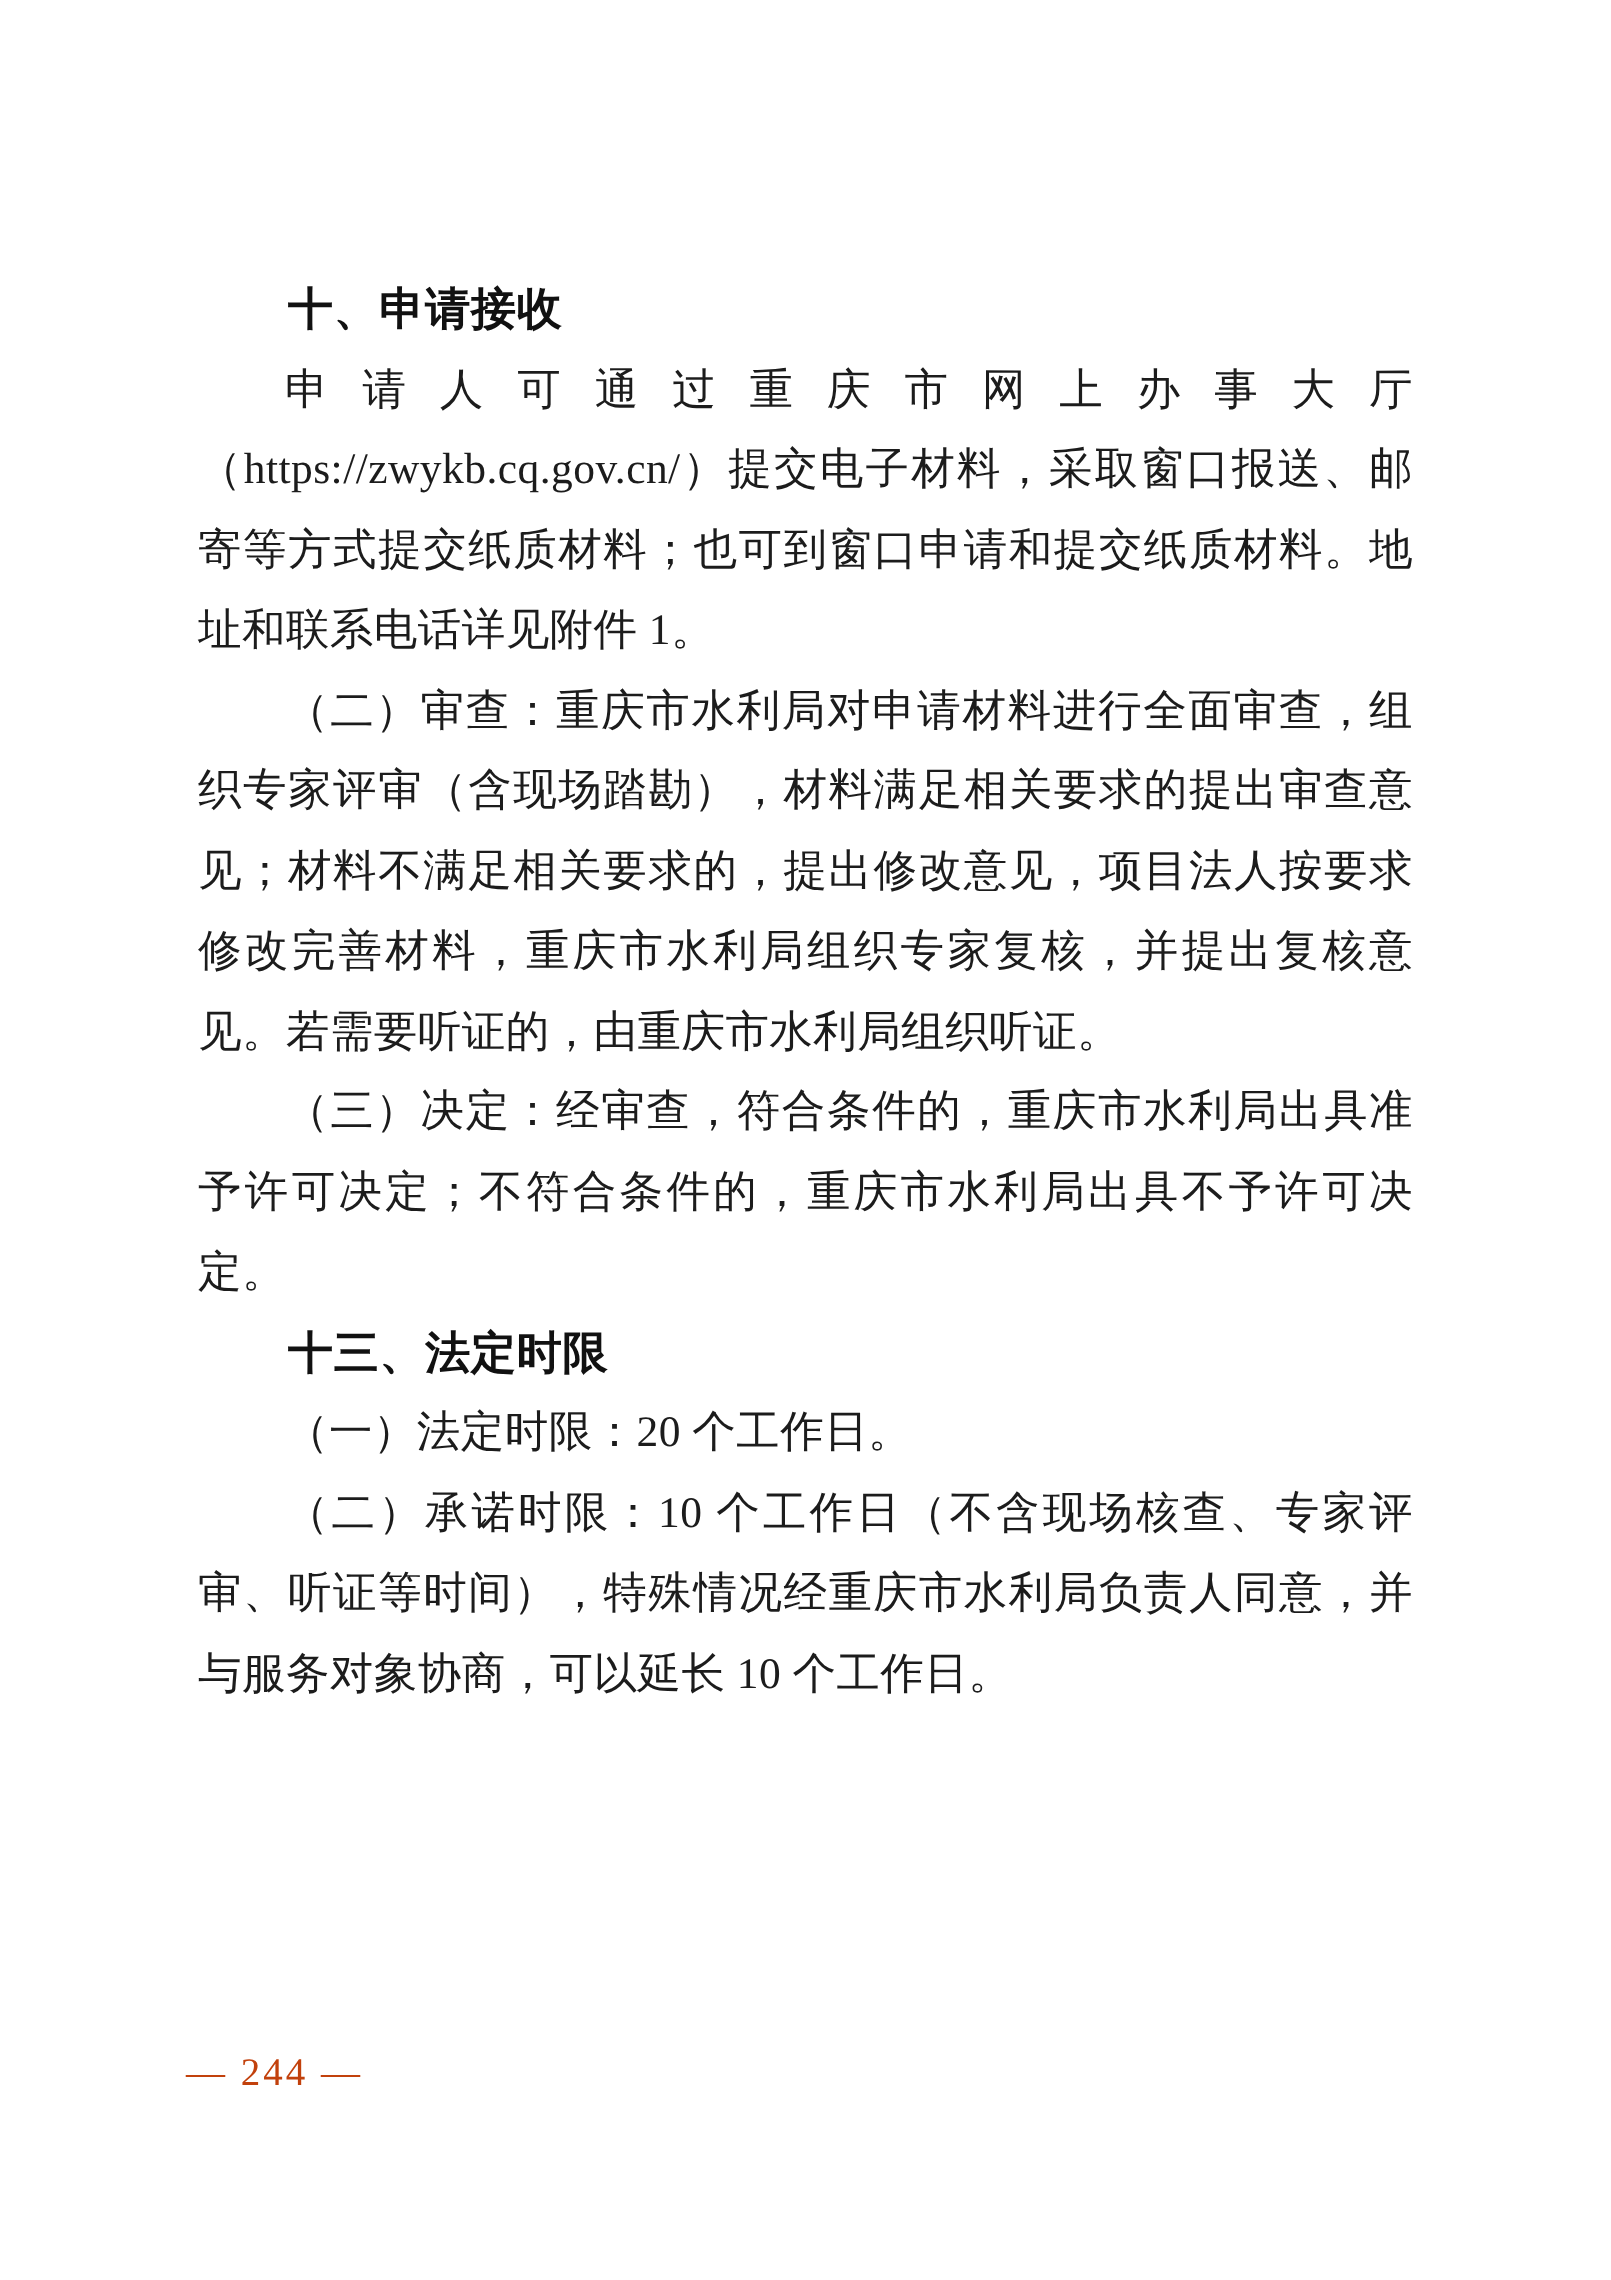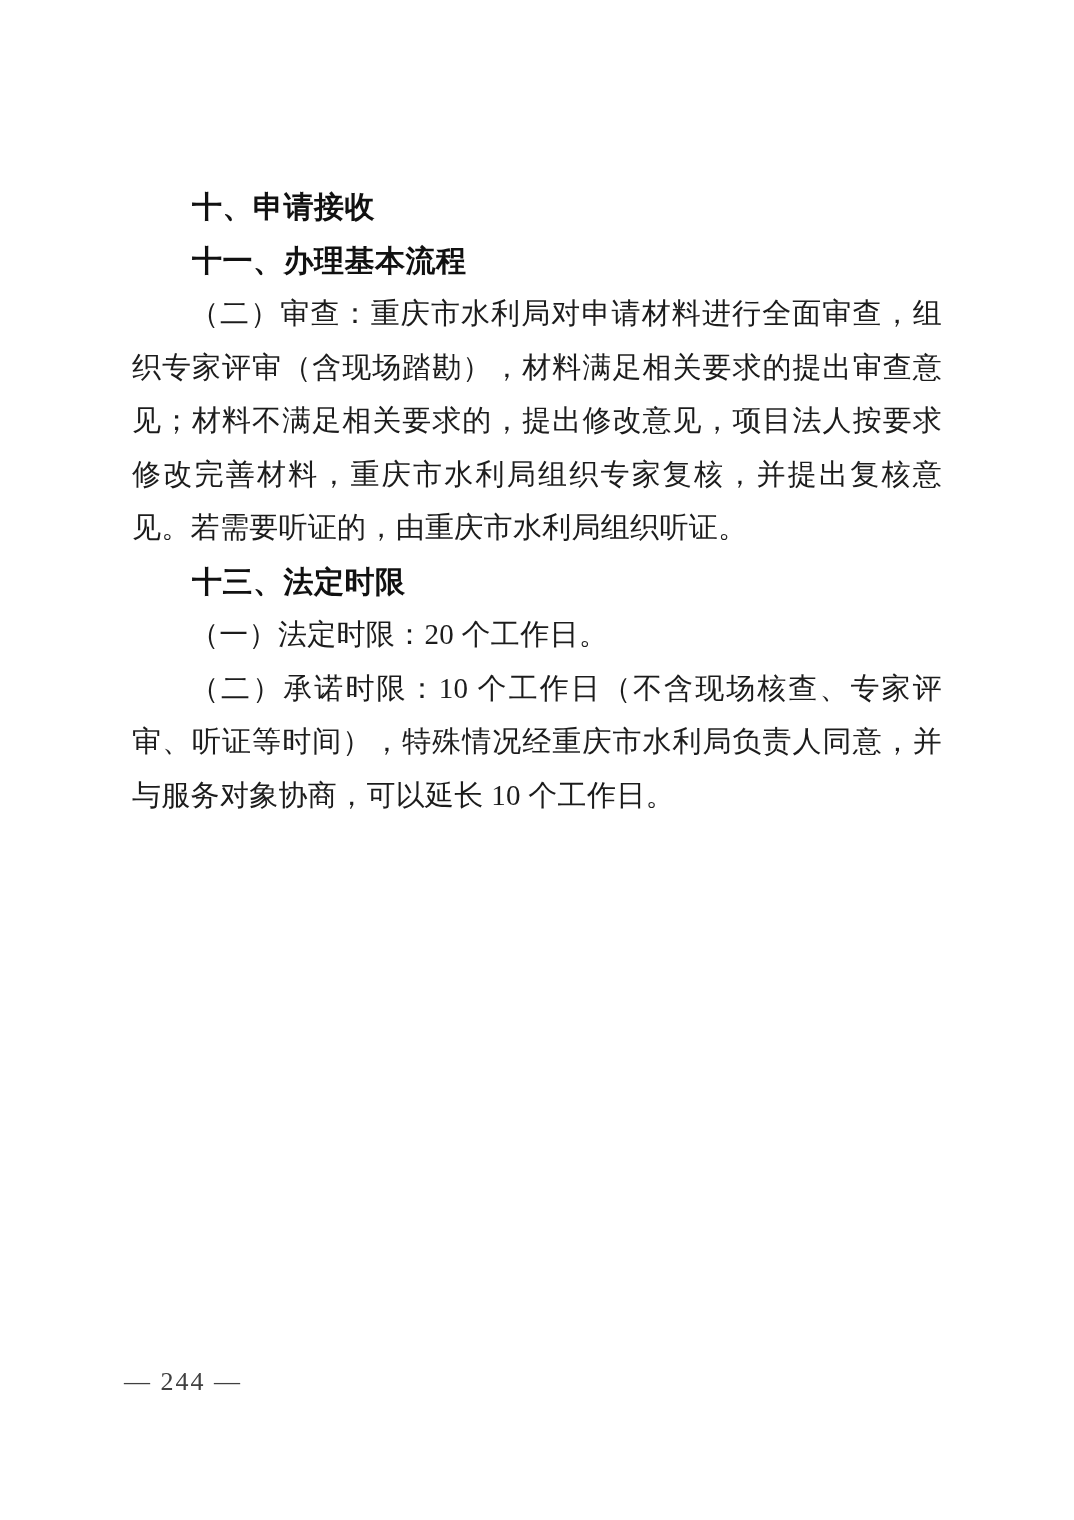--- a/index.html
+++ b/index.html
@@ -42,30 +42,31 @@
     color: #111111;
     font-family: "Liberation Sans", sans-serif;
   }
   .page-number {
     position: absolute;
     left: 124px;
     top: 1362px;
     font-size: 26px;
     line-height: 40px;
     letter-spacing: 2px;
-    color: #404040;
+    color: #c2410c;
     font-family: "Liberation Serif", serif;
   }
 </style>
 </head>
 <body>
 
 <div class="page">
   <main class="content">
     <h2 class="heading">十、申请接收</h2>
-    <h2 class="heading">十一、办理基本流程</h2>
+    <p class="para">申请人可通过重庆市网上办事大厅（https://zwykb.cq.gov.cn/）提交电子材料，采取窗口报送、邮寄等方式提交纸质材料；也可到窗口申请和提交纸质材料。地址和联系电话详见附件 1。</p>
     <p class="para">（二）审查：重庆市水利局对申请材料进行全面审查，组织专家评审（含现场踏勘），材料满足相关要求的提出审查意见；材料不满足相关要求的，提出修改意见，项目法人按要求修改完善材料，重庆市水利局组织专家复核，并提出复核意见。若需要听证的，由重庆市水利局组织听证。</p>
+    <p class="para">（三）决定：经审查，符合条件的，重庆市水利局出具准予许可决定；不符合条件的，重庆市水利局出具不予许可决定。</p>
     <h2 class="heading">十三、法定时限</h2>
     <p class="para">（一）法定时限：20 个工作日。</p>
     <p class="para">（二）承诺时限：10 个工作日（不含现场核查、专家评审、听证等时间），特殊情况经重庆市水利局负责人同意，并与服务对象协商，可以延长 10 个工作日。</p>
   </main>
   <footer class="page-number">— 244 —</footer>
 </div>
 
 </body></html>

